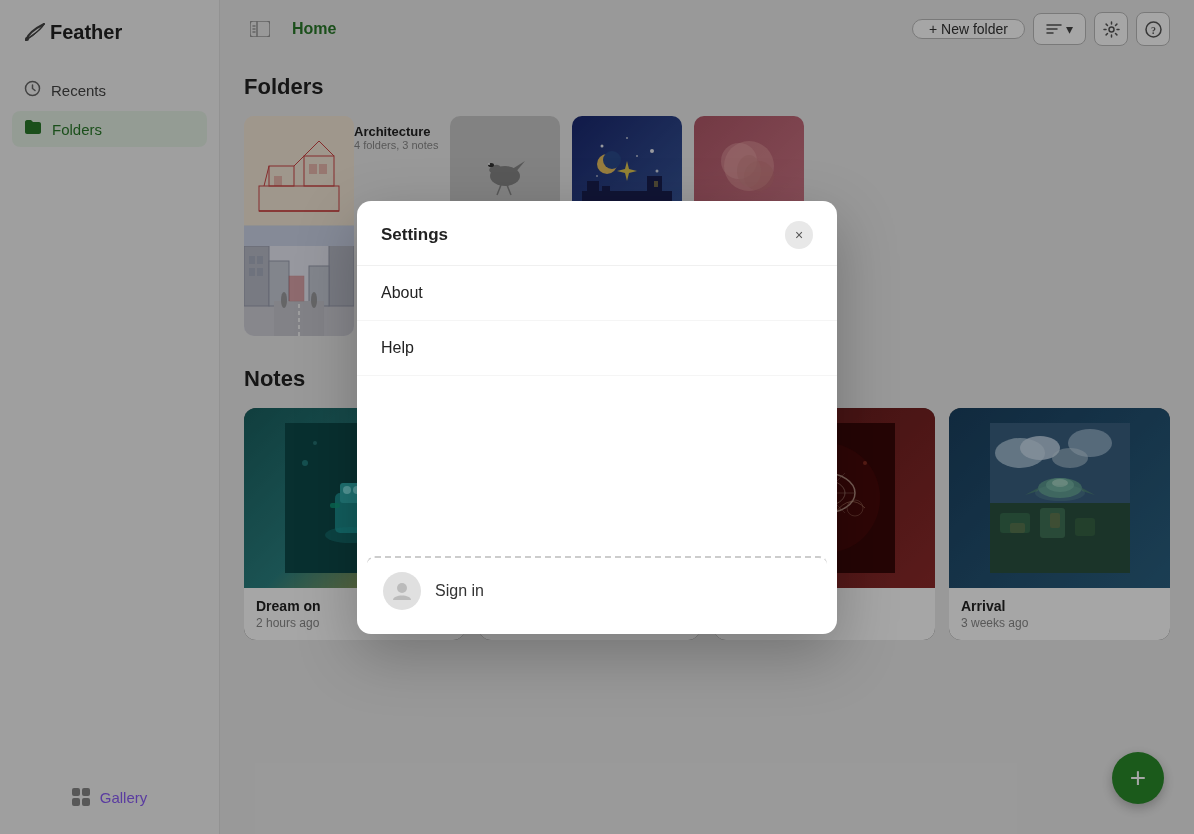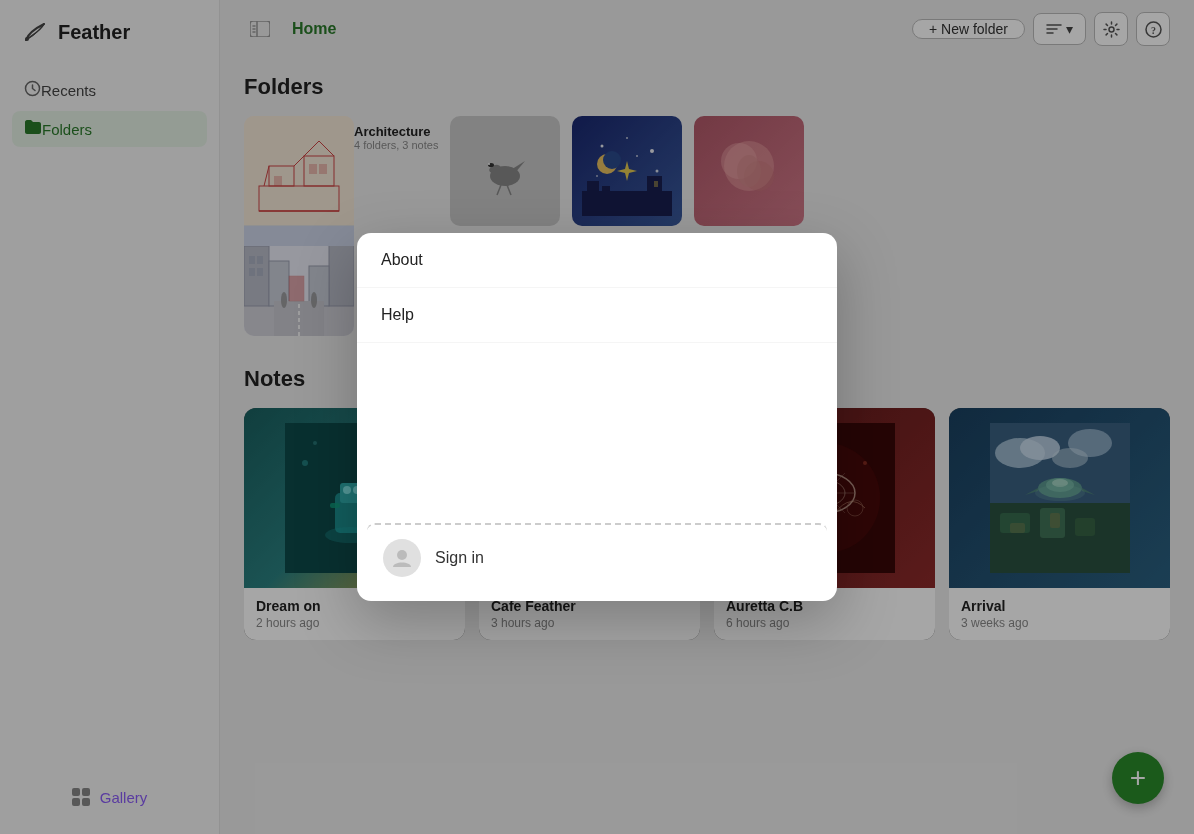--- a/index.html
+++ b/index.html
@@ -25,42 +25,42 @@
       height: 100%;
       background: #f5f5f5;
       display: flex;
       flex-direction: column;
       padding: 0;
       border-right: 1px solid #e0e0e0;
     }
     .sidebar-logo {
       display: flex;
       align-items: center;
-      gap: 10px;
+      gap: 2px;
       padding: 18px 20px;
     }
     .logo-icon {
       width: 28px;
       height: 28px;
     }
     .logo-text {
       font-size: 20px;
       font-weight: 600;
       color: #222;
     }
     .sidebar-nav {
       display: flex;
       flex-direction: column;
       gap: 2px;
       padding: 8px 12px;
     }
     .sidebar-item {
       display: flex;
       align-items: center;
-      gap: 0;
+      gap: 10px;
       padding: 8px 12px;
       border-radius: 8px;
       cursor: pointer;
       font-size: 15px;
       color: #444;
     }
     .sidebar-item.active {
       background: #e4f0e4;
       color: #2a7a2a;
       font-weight: 500;
@@ -730,20 +730,26 @@
     </div>
   </main>
 </div>
 
 <div class="fab">
   <span>+</span>
 </div>
 
 <div class="overlay">
   <div class="modal">
+    <div class="modal-header">
+      <span class="modal-title">Settings</span>
+      <button class="modal-close">
+        <span>×</span>
+      </button>
+    </div>
     <div class="modal-body">
       <div class="modal-menu-item">
         <span>About</span>
       </div>
       <div class="modal-menu-item">
         <span>Help</span>
       </div>
       <div class="modal-spacer"></div>
       <div class="modal-footer">
         <div class="sign-in-avatar">

